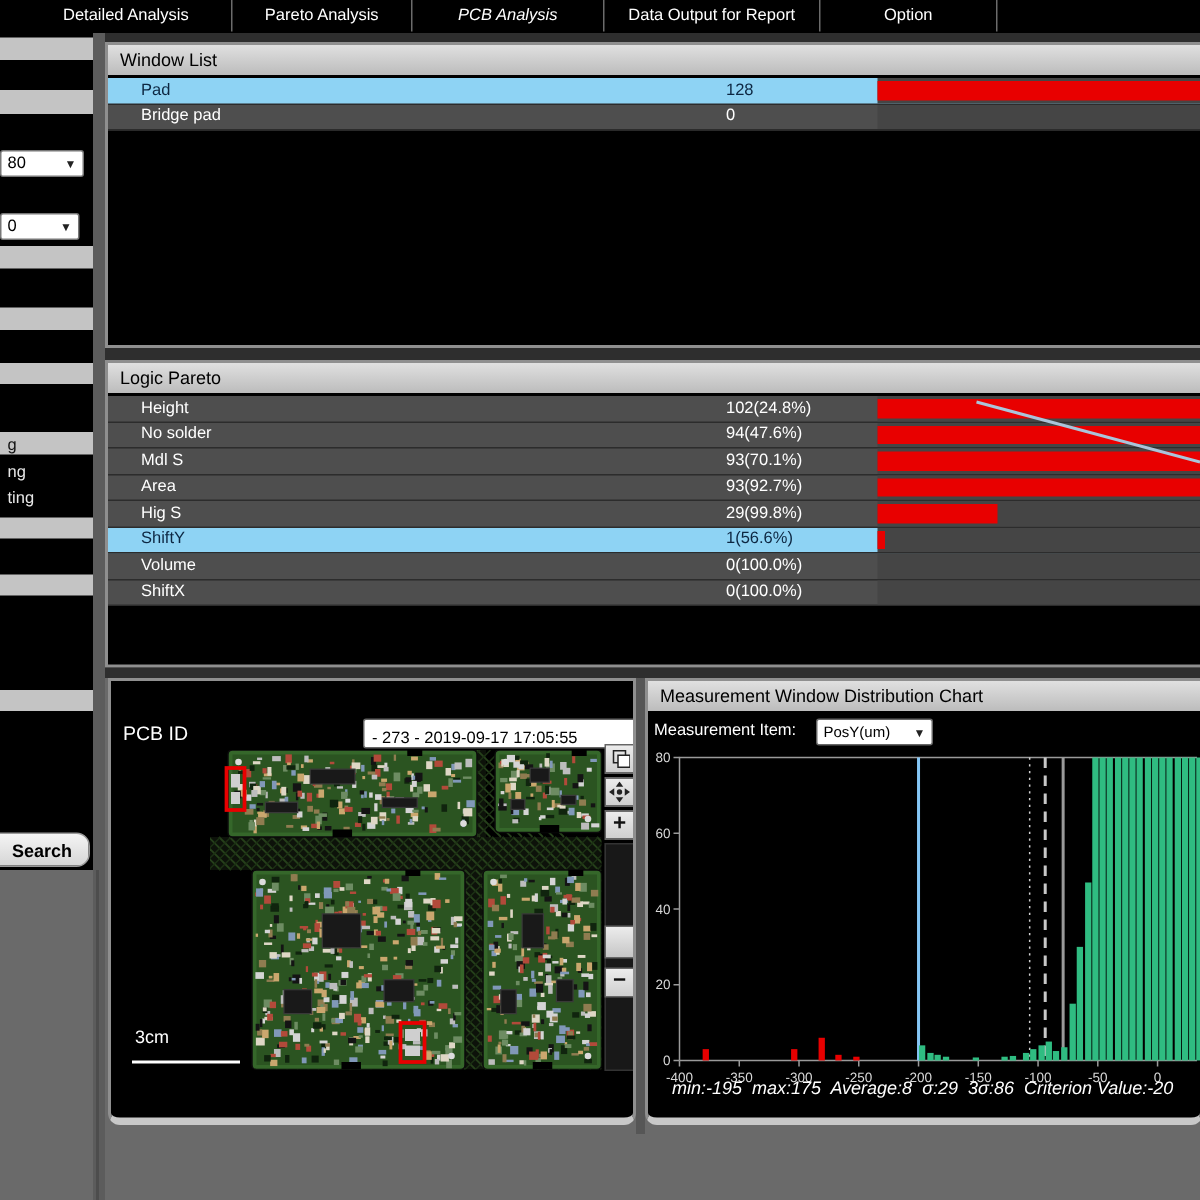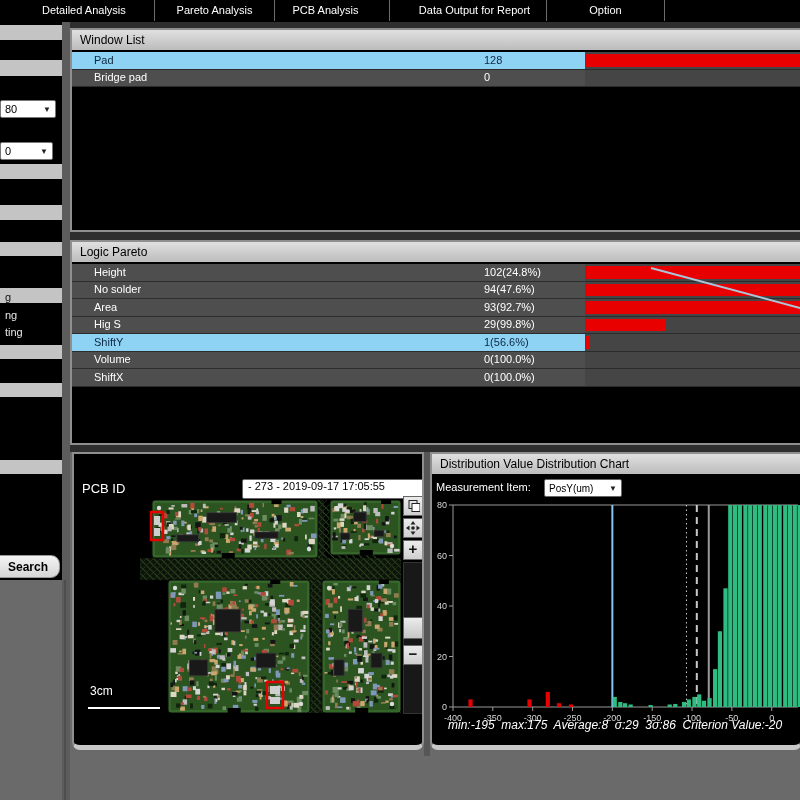--- a/index.html
+++ b/index.html
@@ -42,21 +42,21 @@
           box-sizing:border-box;font-size:11px;color:#fff;}
   .lp-row.selected{background:#8ed3f4;color:#0d2742;}
   .row-label{position:absolute;left:8px;top:1.5px;margin-left:14px;}
   .row-value{position:absolute;left:412px;top:1.5px;}
   .row-barzone{position:absolute;left:513px;top:0;bottom:0;width:215px;background:#454545;}
   .row-bar{position:absolute;left:0;top:2px;height:12.5px;background:#e80000;}
   #pareto-svg{position:absolute;left:0;top:22px;width:728px;height:160px;pointer-events:none;}
   
   .pcb-id{position:absolute;left:8px;top:27px;font-size:13px;color:#fff;}
   .pcb-select{position:absolute;left:168px;top:25px;width:200px;height:20px;background:#fff;border:1px solid #666;
-              border-radius:2px;box-sizing:border-box;font-size:11px;color:#000;display:flex;align-items:flex-start;
+              border-radius:2px;box-sizing:border-box;font-size:11px;color:#000;display:flex;align-items:flex-end;
               justify-content:space-between;padding:0 5px;}
   .pcb-select .arr{font-size:9px;color:#222;}
   #pcb-svg{position:absolute;left:66px;top:46px;width:261px;height:213px;background:#000;}
   .scale-label{position:absolute;left:16px;top:230px;color:#fff;font-size:12px;}
   .scale-line{position:absolute;left:14px;top:253px;width:72px;height:2px;background:#fff;}
   .img-btn{position:absolute;left:329px;width:20px;height:20px;background:linear-gradient(#ececec,#cfcfcf);
            border:1px solid #666;box-sizing:border-box;color:#111;font-size:15px;line-height:16px;
            text-align:center;font-weight:bold;}
   .img-track{position:absolute;left:329px;top:108px;width:20px;height:152px;background:#181818;
              border:1px solid #333;box-sizing:border-box;}
@@ -70,21 +70,21 @@
   .mi-select .arr{font-size:8px;color:#222;}
   #chart-svg{position:absolute;left:0;top:0;width:368px;height:294px;}
   .stats{position:absolute;left:16px;top:264px;color:#fff;font-size:12px;white-space:pre;font-style:italic;}
 </style>
 </head>
 <body>
 
 <div class="menu-bar" id="menu-bar">
     <div class="menu-item first" style="left: 0px; width: 115px;">Detailed Analysis</div>
     <div class="menu-item" style="left: 115px; width: 120px;">Pareto Analysis</div>
-    <div class="menu-item" style="left: 222px; width: 128px;">PCB Analysis</div>
+    <div class="menu-item" style="left: 235px; width: 128px; font-style: italic;">PCB Analysis</div>
     <div class="menu-item" style="left: 363px; width: 144px;">Data Output for Report</div>
     <div class="menu-item" style="left: 507px; width: 118px;">Option</div>
   </div>
 
 <div class="sidebar" id="sidebar">
     <div class="sb-band" style="top: 3px; height: 15px;"></div>
     <div class="sb-band" style="top: 38px; height: 16px;"></div>
     <div class="sb-band" style="top: 142px; height: 15px;"></div>
     <div class="sb-band" style="top: 183px; height: 15px;"></div>
     <div class="sb-band" style="top: 220px; height: 14px;"></div>
@@ -134,20 +134,27 @@
       <div class="lp-row">
         <span class="row-label">Height</span>
         <span class="row-value">102(24.8%)</span>
         <div class="row-barzone">
           <div class="row-bar" style="width: 100%;"></div>
         </div>
       </div>
       <div class="lp-row">
         <span class="row-label">No solder</span>
         <span class="row-value">94(47.6%)</span>
+        <div class="row-barzone">
+          <div class="row-bar" style="width: 100%;"></div>
+        </div>
+      </div>
+      <div class="lp-row">
+        <span class="row-label">Mdl S</span>
+        <span class="row-value">93(70.1%)</span>
         <div class="row-barzone">
           <div class="row-bar" style="width: 100%;"></div>
         </div>
       </div>
       <div class="lp-row">
         <span class="row-label">Area</span>
         <span class="row-value">93(92.7%)</span>
         <div class="row-barzone">
           <div class="row-bar" style="width: 100%;"></div>
         </div>
@@ -1362,20 +1369,20 @@
       <rect x="325.6551963048499" y="51" width="4.2" height="202" fill="#2fbc81"></rect>
       <rect x="331.2325635103926" y="51" width="4.2" height="202" fill="#2fbc81"></rect>
       <rect x="336.01316397228635" y="51" width="4.2" height="202" fill="#2fbc81"></rect>
       <rect x="340.7937644341801" y="51" width="4.2" height="202" fill="#2fbc81"></rect>
       <rect x="345.57436489607386" y="51" width="4.2" height="202" fill="#2fbc81"></rect>
       <rect x="351.15173210161663" y="51" width="4.2" height="202" fill="#2fbc81"></rect>
       <rect x="355.9323325635104" y="51" width="4.2" height="202" fill="#2fbc81"></rect>
       <rect x="360.71293302540414" y="51" width="4.2" height="202" fill="#2fbc81"></rect>
       <rect x="365.4935334872979" y="51" width="4.2" height="202" fill="#2fbc81"></rect>
     </svg>
-  <div class="panel-header">Distribution Value Distribution Chart</div>
+  <div class="panel-header">Measurement Window Distribution Chart</div>
   <div class="mi-label">Measurement Item:</div>
   <div class="mi-select">
     <span>PosY(um)</span>
     <span class="arr">▼</span>
   </div>
   <div class="stats">min:-195  max:175  Average:8  σ:29  3σ:86  Criterion Value:-20</div>
 </div>
 
 </body></html>

